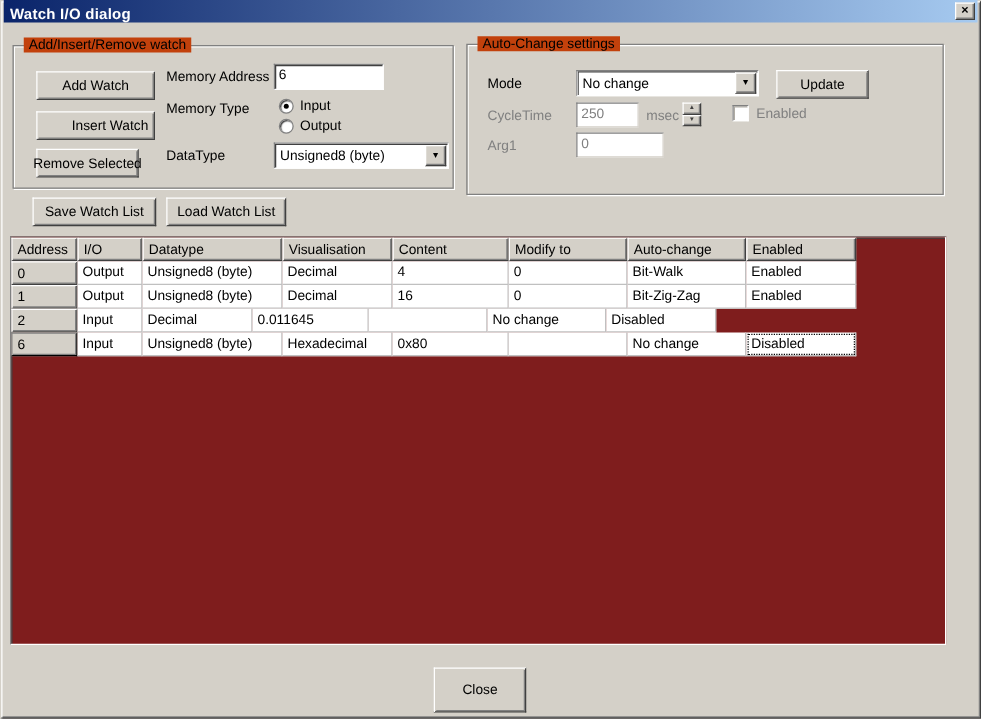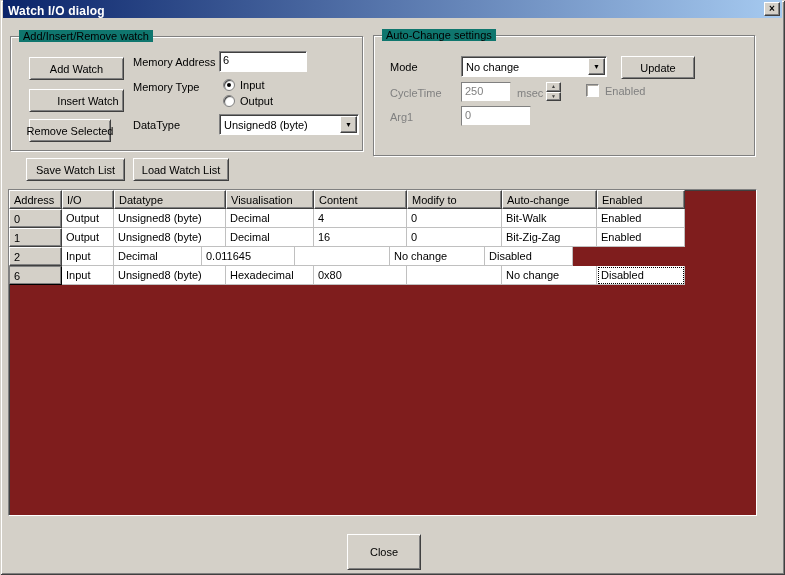--- a/index.html
+++ b/index.html
@@ -30,21 +30,21 @@
     display:flex; align-items:center; justify-content:center;
     font-size:10px; font-weight:bold; line-height:1; cursor:default;
   }
   
   .group {
     position:absolute;
     border:1px solid #808080;
     box-shadow: inset 1px 1px 0 #ffffff, 1px 1px 0 #ffffff;
   }
   .group > .legend {
-    position:absolute; top:-7px; left:8px; background:#0f766e; padding:0 4px;
+    position:absolute; top:-7px; left:8px; background:#c2410c; padding:0 4px;
     white-space:nowrap;
   }
   
   .btn {
     position:absolute; background:#d4d0c8;
     border:1px solid; border-color:#ffffff #404040 #404040 #ffffff;
     box-shadow: inset 1px 1px 0 #d4d0c8, inset -1px -1px 0 #808080;
     display:flex; align-items:center; justify-content:center;
     font-family:inherit; font-size:11px; cursor:default; white-space:nowrap;
   }

